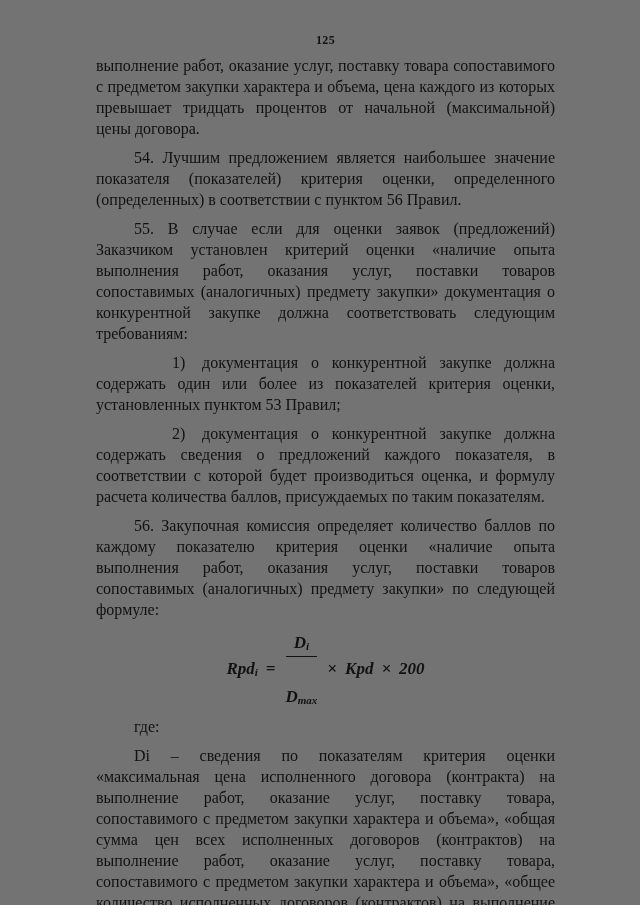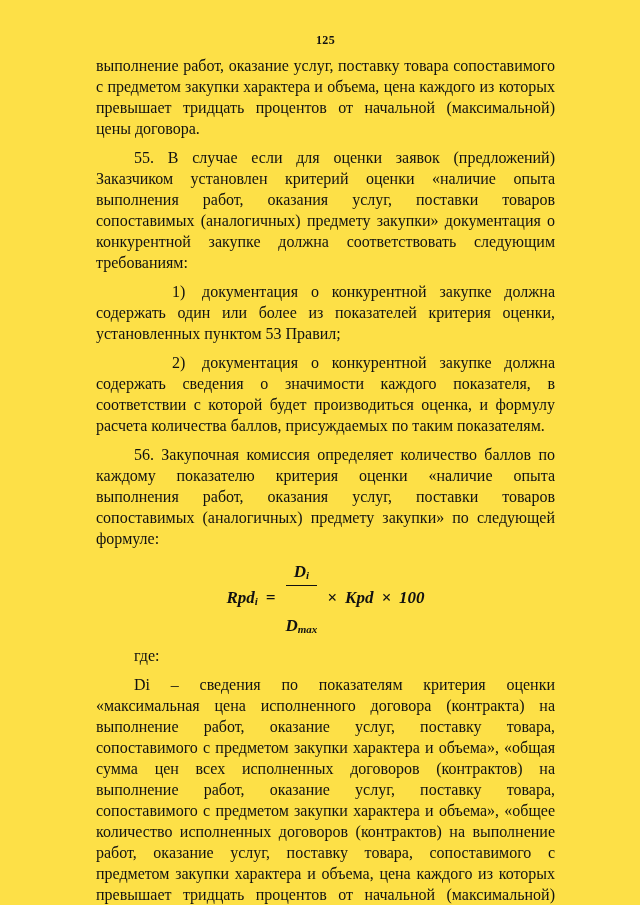--- a/index.html
+++ b/index.html
@@ -1,20 +1,20 @@
 <!DOCTYPE html>
 <html lang="ru"><head>
 <meta charset="utf-8">
 <style>
   html, body { margin: 0; padding: 0; background: #ffffff; }
   .page {
     width: 640px;
     height: 905px;
     box-sizing: border-box;
-    background: #fde047;
+    background: #737373;
     color: #111111;
     font-family: "Liberation Serif", "DejaVu Serif", serif;
     font-size: 16px;
     line-height: 21px;
     padding: 33px 77px 0 88px;
     overflow: hidden;
   }
   .page-number {
     text-align: center;
     font-size: 12px;
@@ -58,31 +58,32 @@
 </style>
 </head>
 <body>
 
 <div class="page">
 
   <div class="page-number">125</div>
 
   <p class="para">выполнение работ, оказание услуг, поставку товара сопоставимого с предметом закупки характера и объема, цена каждого из которых превышает тридцать процентов от начальной (максимальной) цены договора.</p>
 
+  <p class="para indent">54. Лучшим предложением является наибольшее значение показателя (показателей) критерия оценки, определенного (определенных) в соответствии с пунктом 56 Правил.</p>
 
   <p class="para indent">55. В случае если для оценки заявок (предложений) Заказчиком установлен критерий оценки «наличие опыта выполнения работ, оказания услуг, поставки товаров сопоставимых (аналогичных) предмету закупки» документация о конкурентной закупке должна соответствовать следующим требованиям:</p>
 
   <p class="para indent"><span class="marker">1)</span><span>документация о конкурентной закупке должна содержать один или более из показателей критерия оценки, установленных пунктом 53 Правил;</span></p>
 
-  <p class="para indent"><span class="marker">2)</span><span>документация о конкурентной закупке должна содержать сведения о значимости каждого показателя, в соответствии с которой будет производиться оценка, и формулу расчета количества баллов, присуждаемых по таким показателям.</span></p>
+  <p class="para indent"><span class="marker">2)</span><span>документация о конкурентной закупке должна содержать сведения о предложений каждого показателя, в соответствии с которой будет производиться оценка, и формулу расчета количества баллов, присуждаемых по таким показателям.</span></p>
 
   <p class="para indent">56. Закупочная комиссия определяет количество баллов по каждому показателю критерия оценки «наличие опыта выполнения работ, оказания услуг, поставки товаров сопоставимых (аналогичных) предмету закупки» по следующей формуле:</p>
 
   <div class="formula">
-    <span class="piece"><span>Rpd</span><span class="sub">i</span></span><span class="piece">=</span><span class="frac"><span class="num"><span>D</span><span class="sub">i</span></span><span class="den"><span>D</span><span class="sub">max</span></span></span><span class="piece">×</span><span class="piece">Kpd</span><span class="piece">×</span><span class="piece">100</span>
+    <span class="piece"><span>Rpd</span><span class="sub">i</span></span><span class="piece">=</span><span class="frac"><span class="num"><span>D</span><span class="sub">i</span></span><span class="den"><span>D</span><span class="sub">max</span></span></span><span class="piece">×</span><span class="piece">Kpd</span><span class="piece">×</span><span class="piece">200</span>
   </div>
 
   <p class="para indent">где:</p>
 
 
   <p class="para indent">Di – сведения по показателям критерия оценки «максимальная цена исполненного договора (контракта) на выполнение работ, оказание услуг, поставку товара, сопоставимого с предметом закупки характера и объема», «общая сумма цен всех исполненных договоров (контрактов) на выполнение работ, оказание услуг, поставку товара, сопоставимого с предметом закупки характера и объема», «общее количество исполненных договоров (контрактов) на выполнение работ, оказание услуг, поставку товара, сопоставимого с предметом закупки характера и объема, цена каждого из которых превышает тридцать процентов от начальной (максимальной) цены договора» (далее - сведения о наличии опыта), указанные в заявке i-го участника закупки;</p>
 
 </div>
 
 </body></html>

